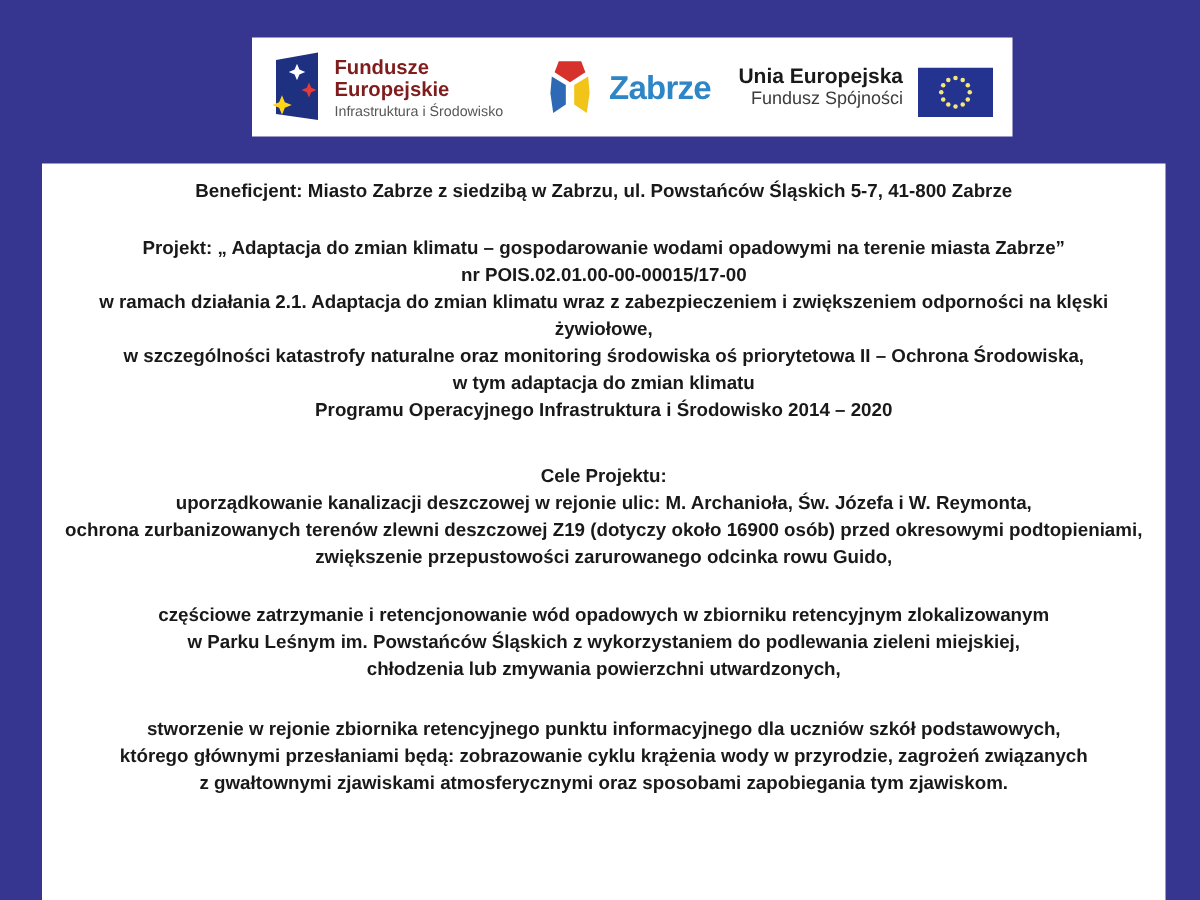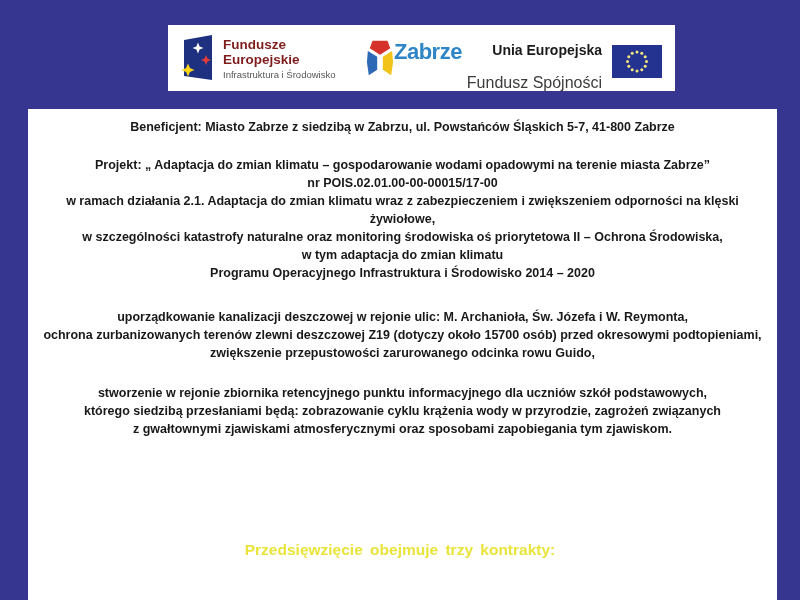--- a/index.html
+++ b/index.html
@@ -12,27 +12,27 @@
   
   .logo-band {
     position:absolute; left:168px; top:25px; width:507px; height:66px;
     background:#ffffff;
   }
   .fe-group { position:absolute; left:13px; top:8px; display:flex; align-items:center; gap:8px; }
   .fe-text { display:flex; flex-direction:column; }
   .fe-title { font-size:13.5px; font-weight:bold; color:#7f1d1d; line-height:15px; white-space:pre-line; }
   .fe-subtitle { font-size:9.5px; color: var(--subtitle-gray,#575756); margin-top:2px; }
 
-  .zabrze-group { position:absolute; left:198px; top:14px; display:flex; align-items:flex-start; gap:0; }
+  .zabrze-group { position:absolute; left:198px; top:14px; display:flex; align-items:center; gap:12px; }
   .zabrze-label { font-size:22px; font-weight:bold; letter-spacing:-0.5px; color: var(--zabrze-text,#2E86C6); }
 
   .ue-group { position:absolute; right:13px; top:17px; display:flex; align-items:flex-start; gap:10px; }
   .ue-text { text-align:right; }
   .ue-title { font-size:14px; font-weight:bold; color:#1a1a1a; line-height:16px; }
-  .ue-subtitle { font-size:16px; color:#3c3c3c; margin-top:16px; }
+  .ue-subtitle { font-size:12px; color:#3c3c3c; margin-top:0; }
   .eu-flag { margin-top:3px; display:block; }
 
   
   .content-box {
     position:absolute; left:28px; top:109px; width:749px; height:526px;
     background:#ffffff; box-sizing:border-box; padding:9px 8px 0;
     color: var(--ink,#191919);
     font-size:12.5px; font-weight:bold; line-height:18px; text-align:center;
   }
   .lines { white-space:pre-line; }
@@ -104,23 +104,26 @@
 
   <div class="content-box">
     <div class="para-beneficiary">Beneficjent: Miasto  Zabrze z siedzibą w Zabrzu, ul. Powstańców Śląskich 5-7, 41-800  Zabrze</div>
     <div class="para-project lines">Projekt: „ Adaptacja do zmian klimatu – gospodarowanie wodami opadowymi na terenie miasta Zabrze”
 nr POIS.02.01.00-00-00015/17-00
 w ramach działania 2.1.  Adaptacja do zmian klimatu wraz z zabezpieczeniem i zwiększeniem odporności na klęski żywiołowe,
 w szczególności katastrofy naturalne oraz monitoring środowiska oś priorytetowa II – Ochrona Środowiska,
 w tym adaptacja do zmian klimatu
 Programu Operacyjnego Infrastruktura i Środowisko 2014 – 2020</div>
     <div class="goals-section">
+      <div>Cele Projektu:</div>
       <div class="lines">uporządkowanie kanalizacji deszczowej w rejonie ulic: M. Archanioła, Św. Józefa i W. Reymonta,
-ochrona zurbanizowanych terenów zlewni deszczowej Z19 (dotyczy około 15700 osób) przed okresowymi podtopieniami,
+ochrona zurbanizowanych terenów zlewni deszczowej Z19 (dotyczy około 16900 osób) przed okresowymi podtopieniami,
 zwiększenie przepustowości zarurowanego odcinka rowu Guido,</div>
     </div>
+    <div class="para-retention lines">częściowe zatrzymanie i retencjonowanie wód opadowych w zbiorniku retencyjnym zlokalizowanym
+w Parku Leśnym im. Powstańców Śląskich  z wykorzystaniem do podlewania zieleni miejskiej,
+chłodzenia lub zmywania powierzchni utwardzonych,</div>
     <div class="para-infopoint lines">stworzenie w rejonie zbiornika retencyjnego punktu informacyjnego dla uczniów szkół podstawowych,
-którego siedzibą przesłaniami będą: zobrazowanie cyklu krążenia wody w przyrodzie, zagrożeń związanych
+którego głównymi przesłaniami będą: zobrazowanie cyklu krążenia wody w przyrodzie, zagrożeń związanych
 z gwałtownymi zjawiskami atmosferycznymi oraz sposobami zapobiegania tym zjawiskom.</div>
   </div>
 
-  <div class="footer-heading">Przedsięwzięcie obejmuje trzy kontrakty:</div>
 </div>
 
 </body></html>

